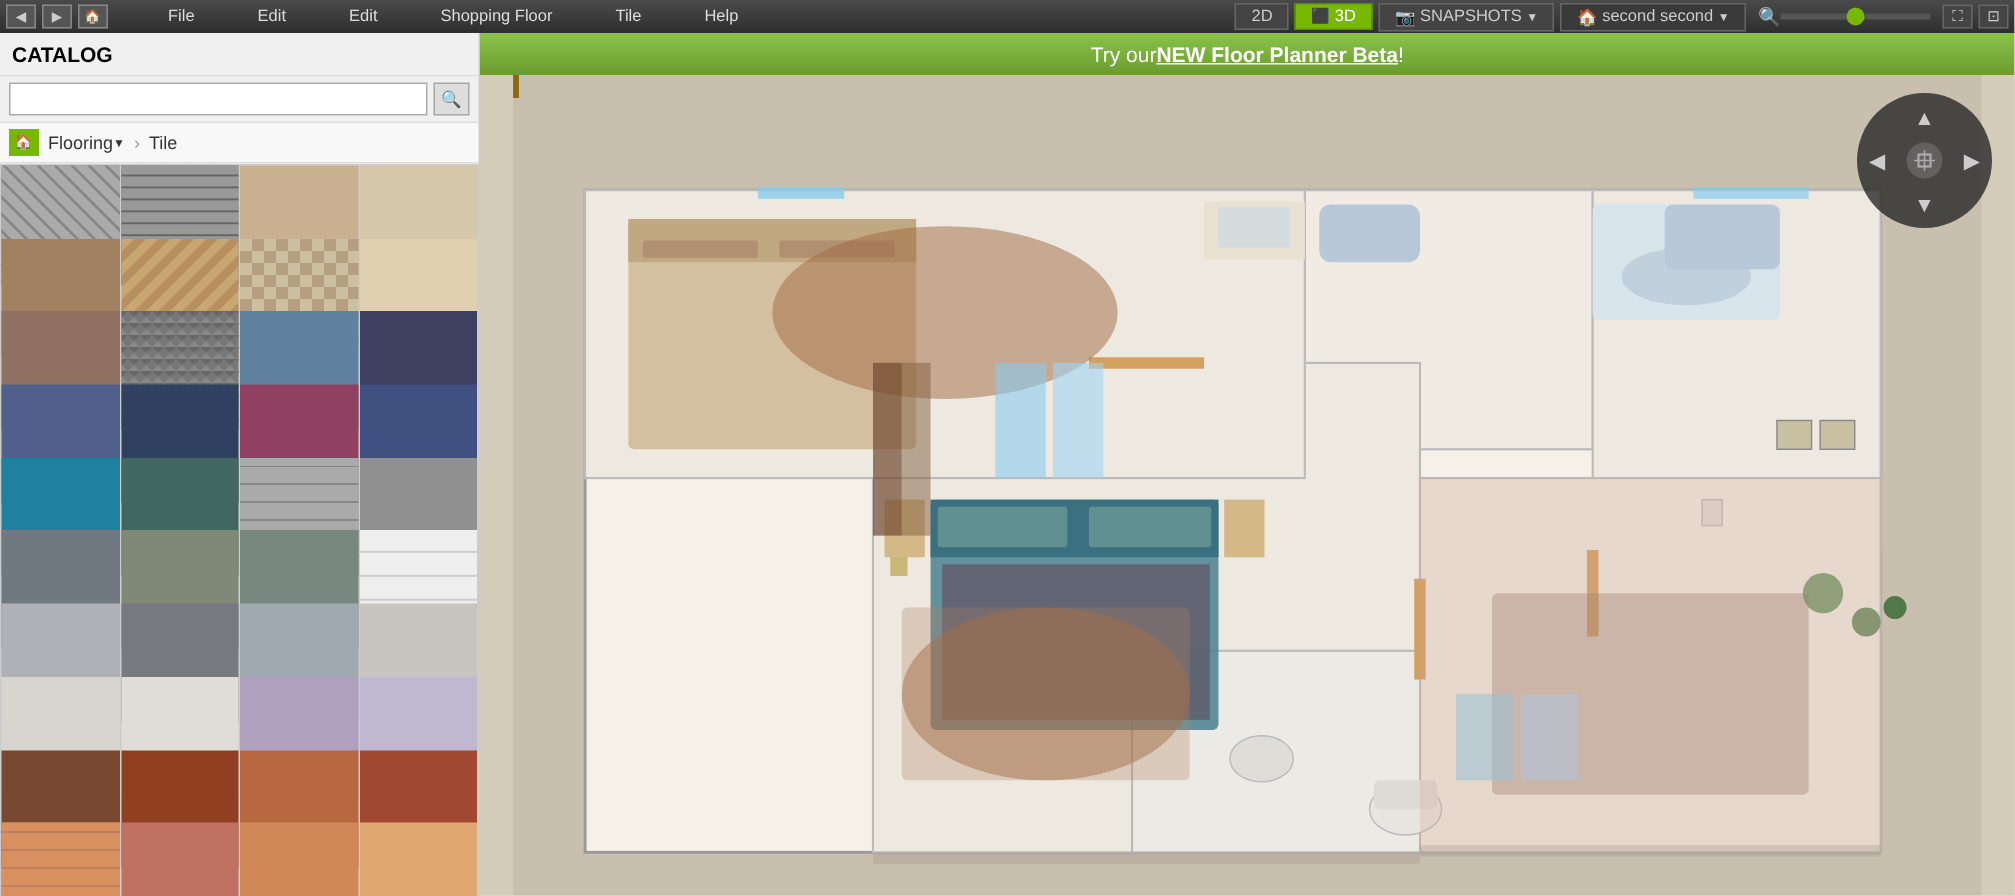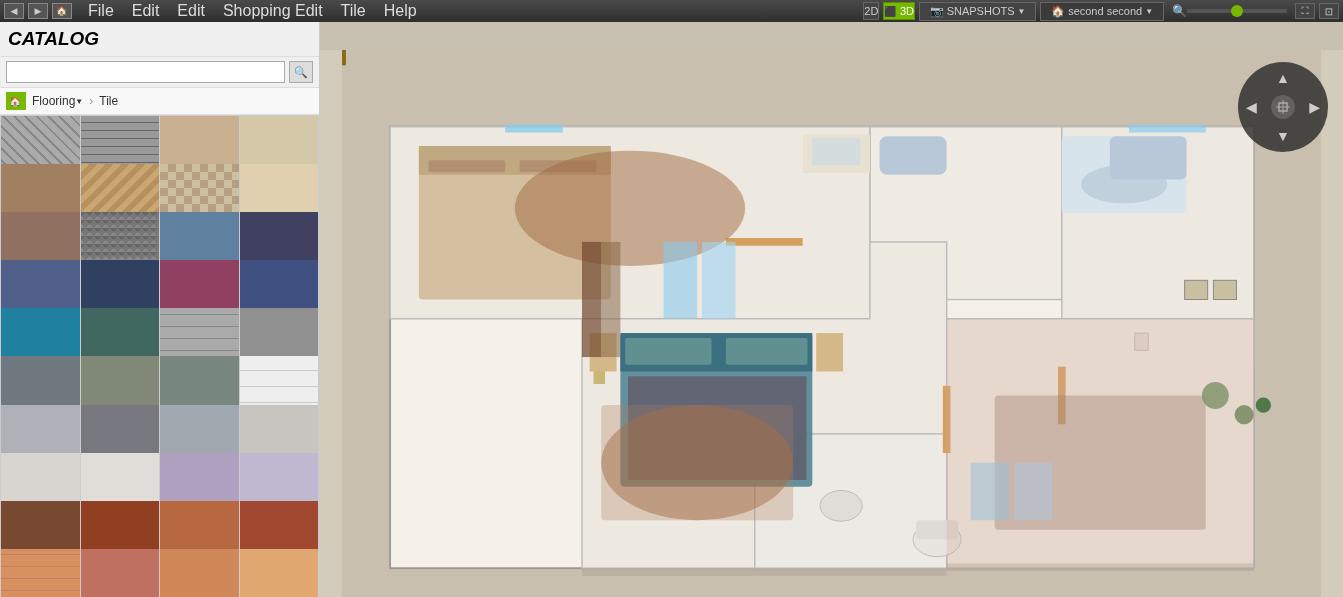--- a/index.html
+++ b/index.html
@@ -12,26 +12,26 @@
       color: #ddd; font-size: 11px; padding: 0 4px;
     }
     .menu-logo { display: flex; gap: 4px; margin-right: 8px; }
     .logo-btn {
       width: 20px; height: 16px; background: #555; border: 1px solid #888;
       display: inline-flex; align-items: center; justify-content: center;
       font-size: 9px; cursor: pointer; color: #ccc;
     }
     .menu-items { display: flex; gap: 2px; }
     .menu-item {
-      padding: 2px 8px; cursor: pointer; color: #ddd; font-size: 16px;
+      padding: 2px 8px; cursor: pointer; color: #ddd; font-size: 11px; margin-left: 24px;
     }
 
     .menu-right { margin-left: auto; display: flex; align-items: center; gap: 4px; }
     .view-btn {
-      padding: 2px 0; font-size: 11px; cursor: pointer;
+      padding: 2px 10px; font-size: 11px; cursor: pointer;
       border: 1px solid #666; background: #444; color: #ccc;
       display: flex; align-items: center; gap: 3px;
     }
     .view-btn.active { background: #76b900; border-color: #5a9000; color: #fff; }
     .snapshots-btn {
       padding: 2px 10px; font-size: 11px; cursor: pointer;
       border: 1px solid #666; background: #444; color: #ccc;
       display: flex; align-items: center; gap: 3px;
     }
     .floor-btn {
@@ -201,21 +201,21 @@
 <div id="menu-bar">
   <div class="menu-logo">
     <div class="logo-btn">◀</div>
     <div class="logo-btn">▶</div>
     <div class="logo-btn">🏠</div>
   </div>
   <div class="menu-items">
     <div class="menu-item">File</div>
     <div class="menu-item">Edit</div>
     <div class="menu-item">Edit</div>
-    <div class="menu-item">Shopping Edit</div>
+    <div class="menu-item">Shopping Floor</div>
     <div class="menu-item">Tile</div>
     <div class="menu-item">Help</div>
   </div>
   <div class="menu-right">
     <div class="view-btn">2D</div>
     <div class="view-btn active">
       <span style="font-size:10px;">⬛</span>
       <span>3D</span>
     </div>
     <div class="snapshots-btn">
@@ -236,21 +236,21 @@
     </div>
     <div class="fullscreen-btn">⛶</div>
     <div class="fullscreen-btn">⊡</div>
   </div>
 </div>
 
 <div id="main">
 
   <div id="sidebar">
     <div id="catalog-header">
-      <span style="font-weight:bold;font-size:19px;font-style:italic;">CATALOG</span>
+      <span style="font-weight:bold;font-size:14px;">CATALOG</span>
     </div>
     <div id="search-bar">
       <input id="search-input" type="text" class="" style="flex: 1 1 0%; height: 22px; padding: 2px 6px; border: 1px solid rgb(170, 170, 170); font-size: 11px;" placeholder="">
       <div id="search-btn">🔍</div>
     </div>
     <div id="breadcrumb-bar">
       <div class="breadcrumb-home">🏠</div>
       <span class="breadcrumb-item">
         <span>Flooring</span>
         <span style="font-size:8px;">▼</span>
@@ -299,20 +299,25 @@
         <div class="tile-item t36"></div>
         <div class="tile-item t37"></div>
         <div class="tile-item t38"></div>
         <div class="tile-item t39"></div>
         <div class="tile-item t40"></div>
       </div>
   </div>
 
   <div id="canvas-area">
 
+    <div id="promo-banner">
+      <span>Try our </span>
+      <a href="#">NEW Floor Planner Beta</a>
+      <span> !</span>
+    </div>
 
     <div id="floor-plan">
       <svg viewBox="0 0 1020 570" xmlns="http://www.w3.org/2000/svg">
 
         <rect width="1020" height="570" fill="#c8bfaf"></rect>
 
         <rect x="50" y="80" width="900" height="460" fill="#f5f0e8" stroke="#999" stroke-width="2"></rect>
 
         <rect x="550" y="80" width="200" height="180" fill="#f0ece4" stroke="#bbb" stroke-width="1.5"></rect>
 

